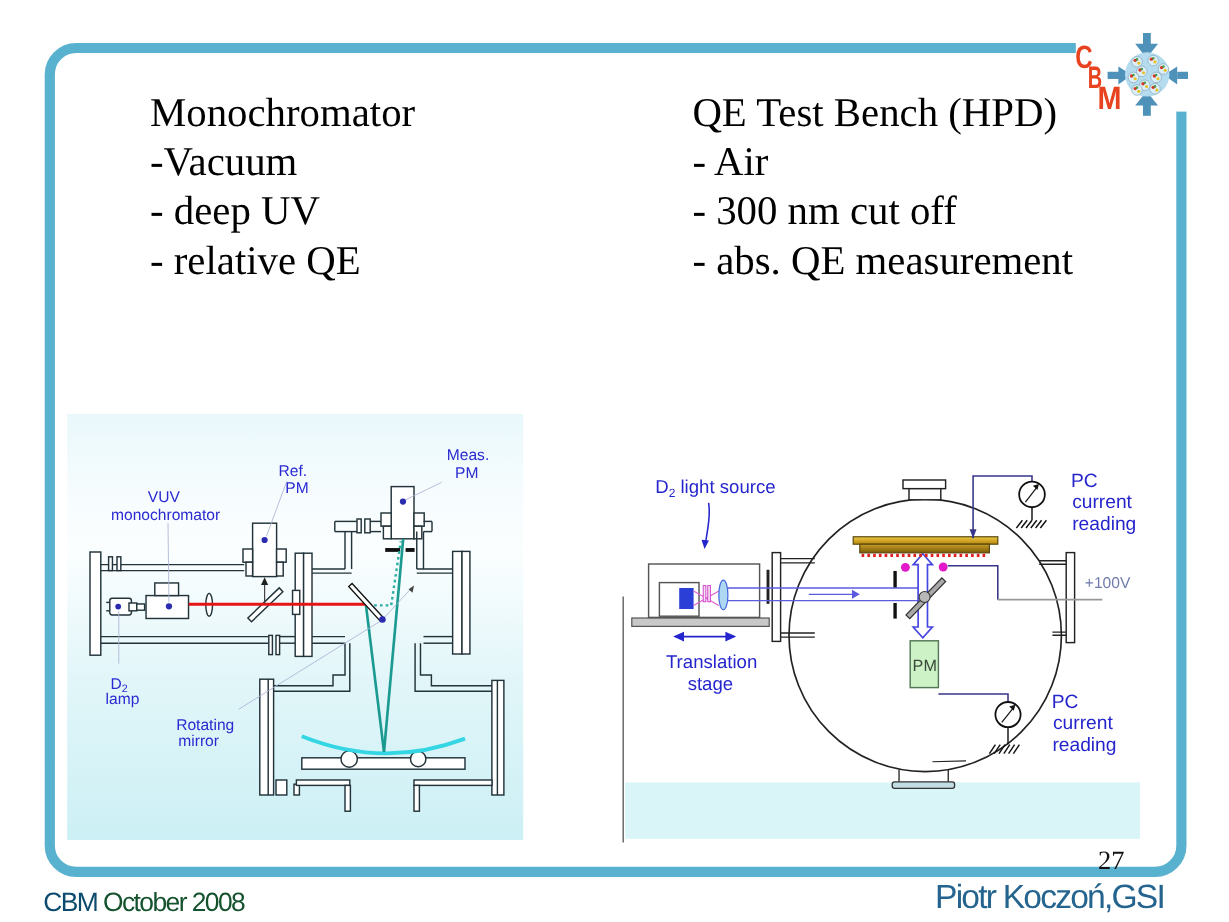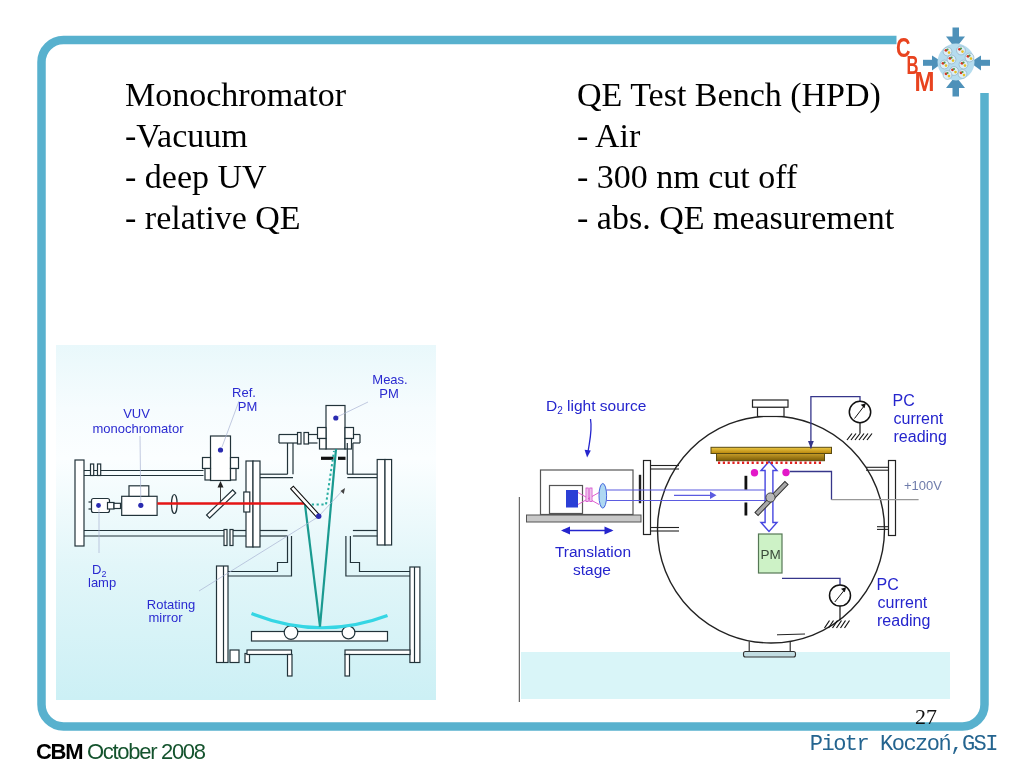--- a/index.html
+++ b/index.html
@@ -330,14 +330,14 @@
 </svg>
 <div class="abs blk" style="left:125px;top:74px;">Monochromator
 -Vacuum
 - deep UV
 - relative QE</div>
 <div class="abs blk" style="left:577px;top:74px;">QE Test Bench (HPD)
 - Air
 - 300 nm cut off
 - abs. QE measurement</div>
 <div class="abs" style="left:915px;top:704px;width:26px;text-align:left;font-family:'Liberation Serif',serif;font-size:22px;color:#111;">27</div>
-<div class="abs" style="left:36px;top:739px;font-size:22px;letter-spacing:-1.3px;"><span style="font-weight:bold;color:#000000;">CBM</span> <span style="color:#14532d;">October 2008</span></div>
-<div class="abs" style="right:27px;top:732px;font-size:22px;letter-spacing:-1.5px;color:#24648f;font-family:Liberation Mono, monospace;">Piotr Koczoń,GSI</div>
+<div class="abs" style="left:36px;top:739px;font-size:22px;letter-spacing:-1.3px;"><span style="font-weight:normal;color:#0c4a6e;">CBM</span> <span style="color:#14532d;">October 2008</span></div>
+<div class="abs" style="right:54px;top:732px;font-size:28px;letter-spacing:-1.5px;color:#24648f;">Piotr Koczoń,GSI</div>
 
 </body></html>

